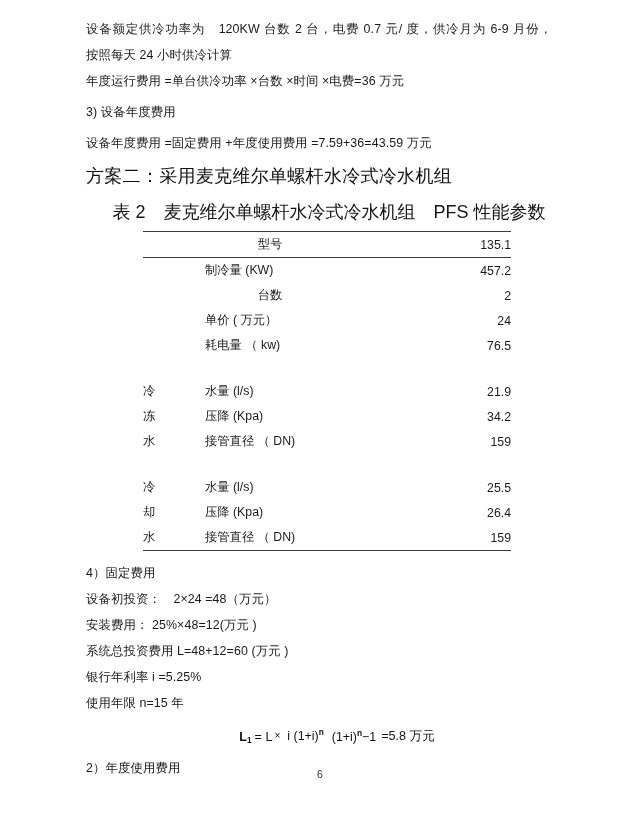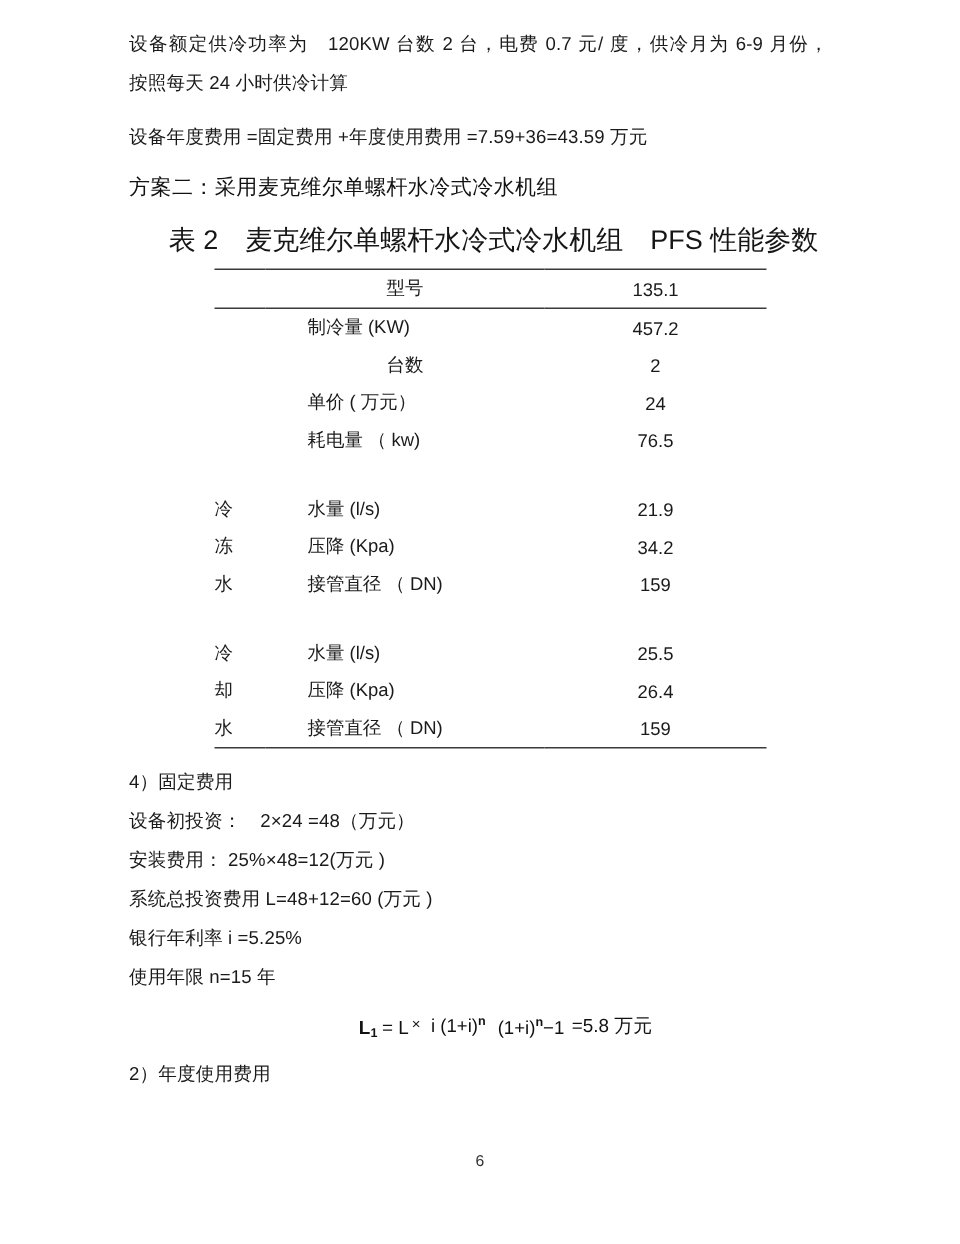--- a/index.html
+++ b/index.html
@@ -40,21 +40,21 @@
   .para.justify {
     white-space: normal;
     text-align: justify;
     text-align-last: justify;
     width: 466px;
   }
   .gap-sm { height: 5px; }
   .gap-md { height: 9px; }
 
   .heading {
-    font-size: 14px;
+    font-size: 18px;
     line-height: 30px;
     color: #111111;
     white-space: nowrap;
     letter-spacing: 0.3px;
   }
 
   
   .table-wrap {
     position: relative;
     margin-top: 9px;
@@ -91,21 +91,21 @@
     width: 186px;
     text-align: center;
     margin-top: 28px;
   }
   td.c-label.lbl-left {
     text-align: left;
     padding-left: 28px;
   }
   td.c-value {
     width: 148px;
-    text-align: center;
+    text-align: right;
   }
   tr.rule-top td { border-top: 1.15px solid #3a3a3a; }
   tr.rule-bottom td { border-bottom: 1.15px solid #3a3a3a; }
   tr.spacer td { height: 21px; }
 
   
   .formula-row {
     margin-top: 12px;
     margin-bottom: 10px;
     display: flex;
@@ -171,22 +171,24 @@
   }
 </style>
 </head>
 <body>
 
 <div class="page">
   <div class="content">
 
     <div class="para justify">设备额定供冷功率为　120KW 台数 2 台，电费 0.7 元/ 度，供冷月为 6-9 月份，</div>
     <div class="para">按照每天 24 小时供冷计算</div>
+    <div class="para">年度运行费用 =单台供冷功率 ×台数 ×时间 ×电费=36 万元</div>
 
     <div class="gap-sm"></div>
+    <div class="para">3) 设备年度费用</div>
     <div class="gap-sm"></div>
     <div class="para">设备年度费用 =固定费用 +年度使用费用 =7.59+36=43.59 万元</div>
 
     <div class="gap-sm"></div>
     <div class="heading">方案二：采用麦克维尔单螺杆水冷式冷水机组</div>
 
     <div class="table-wrap">
       <div class="table-caption">表 2　麦克维尔单螺杆水冷式冷水机组　PFS 性能参数</div>
 
       <table class="spec">

